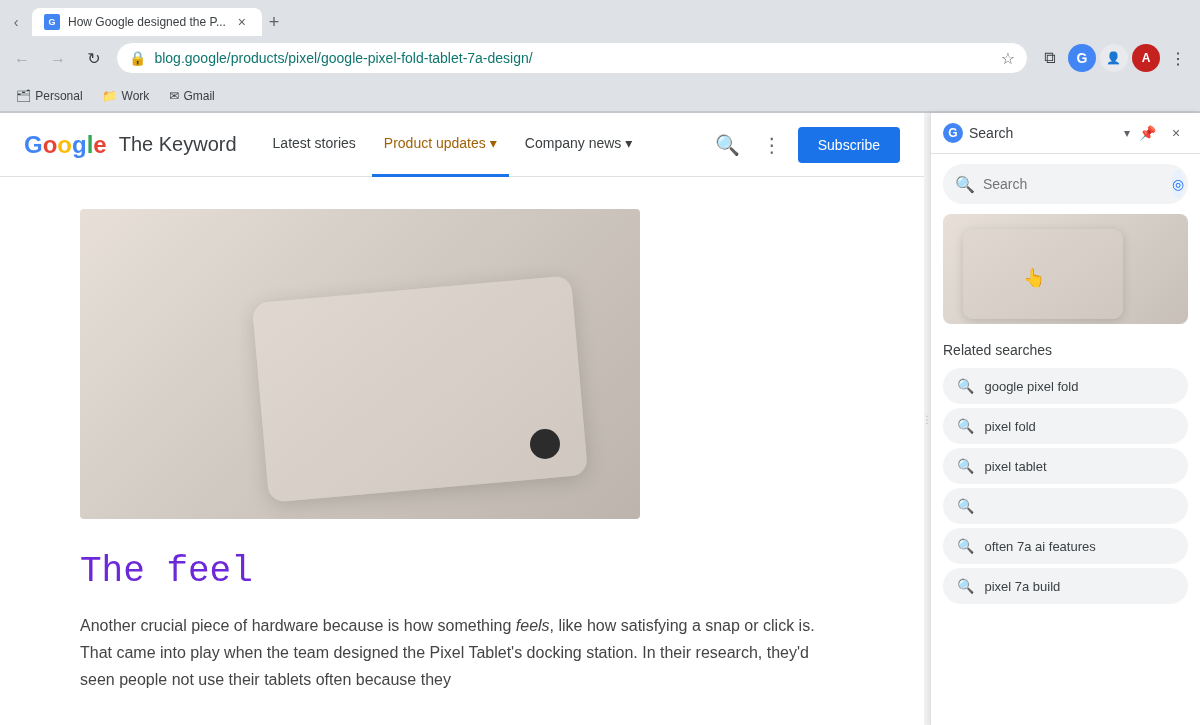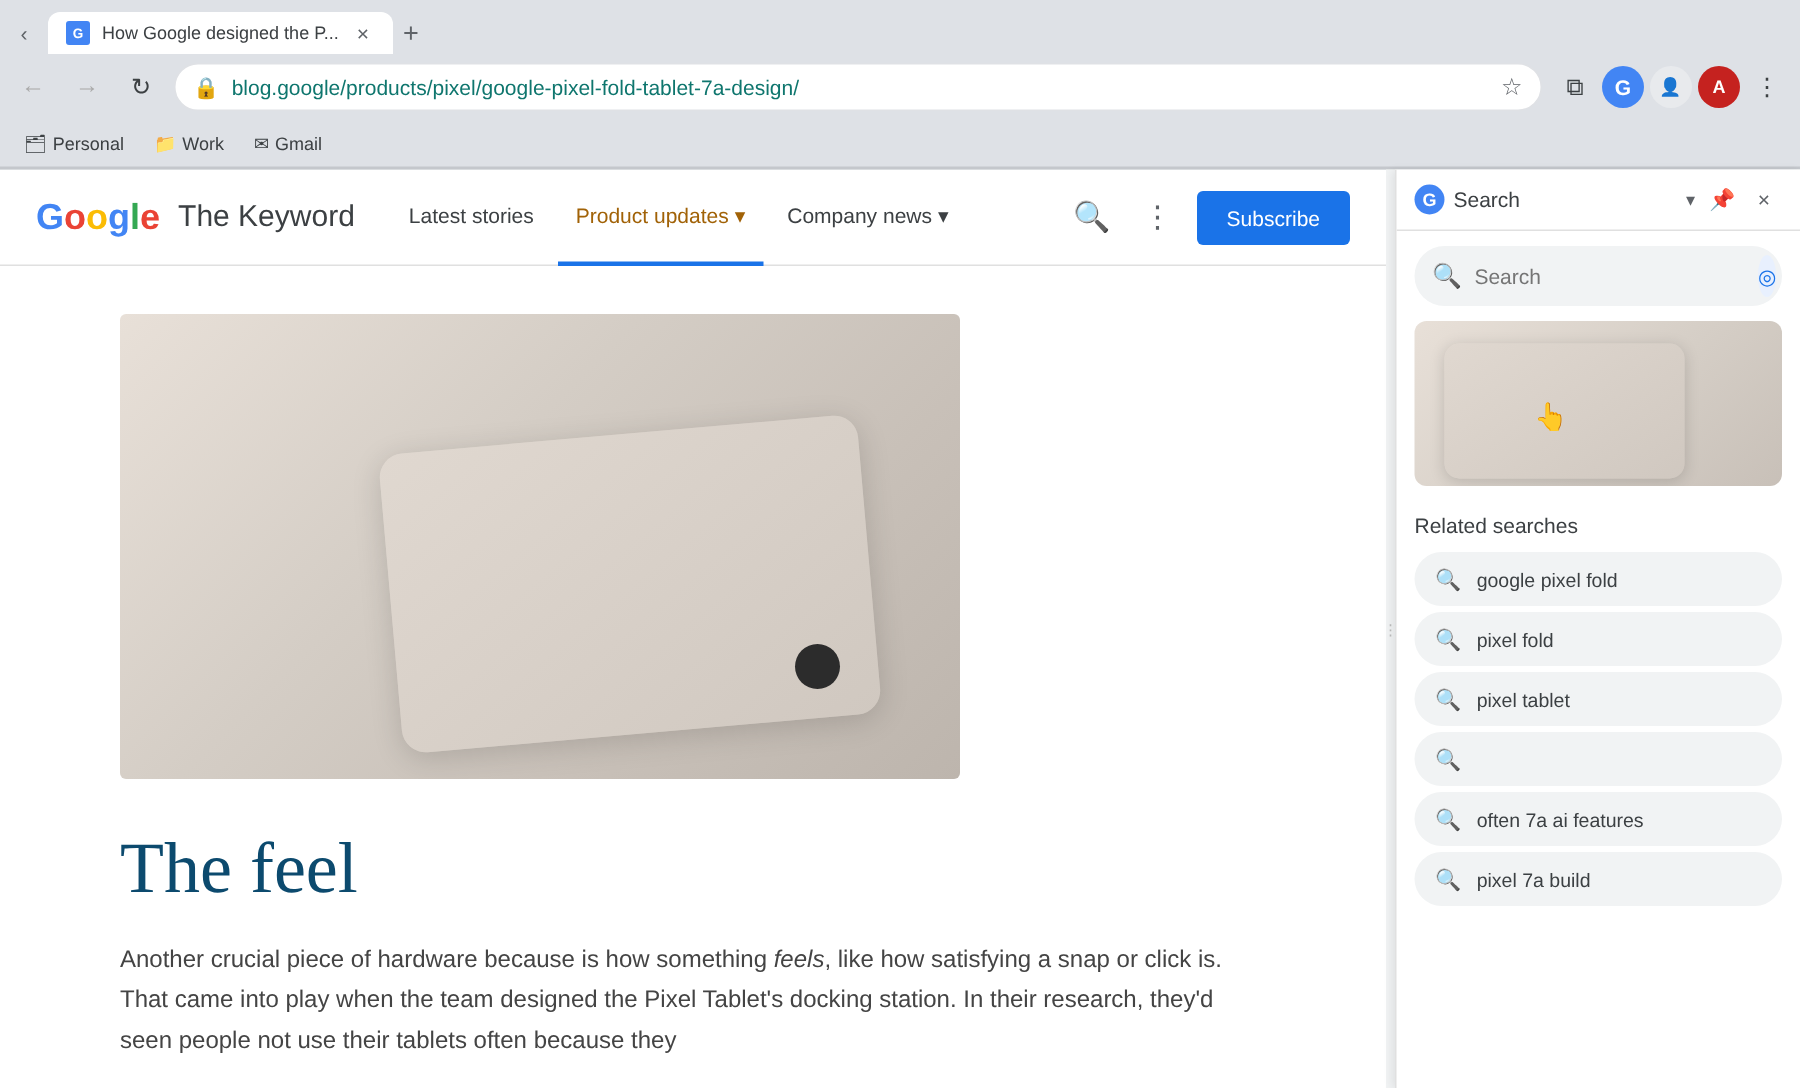--- a/index.html
+++ b/index.html
@@ -298,25 +298,25 @@
       position: absolute;
       bottom: 60px;
       right: 80px;
       width: 30px;
       height: 30px;
       background: #2c2c2c;
       border-radius: 50%;
     }
 
     .article-h2 {
-      font-size: 48px;
+      font-size: 36px;
       font-weight: 400;
-      color: #0c4a6e;
+      color: #6d28d9;
       margin-bottom: 20px;
-      font-family: Liberation Serif, serif;
+      font-family: Liberation Mono, monospace;
     }
     .article-text {
       font-size: 16px;
       line-height: 1.7;
       color: #444;
     }
     .article-text em { font-style: italic; }
 
     
     .search-sidebar {

